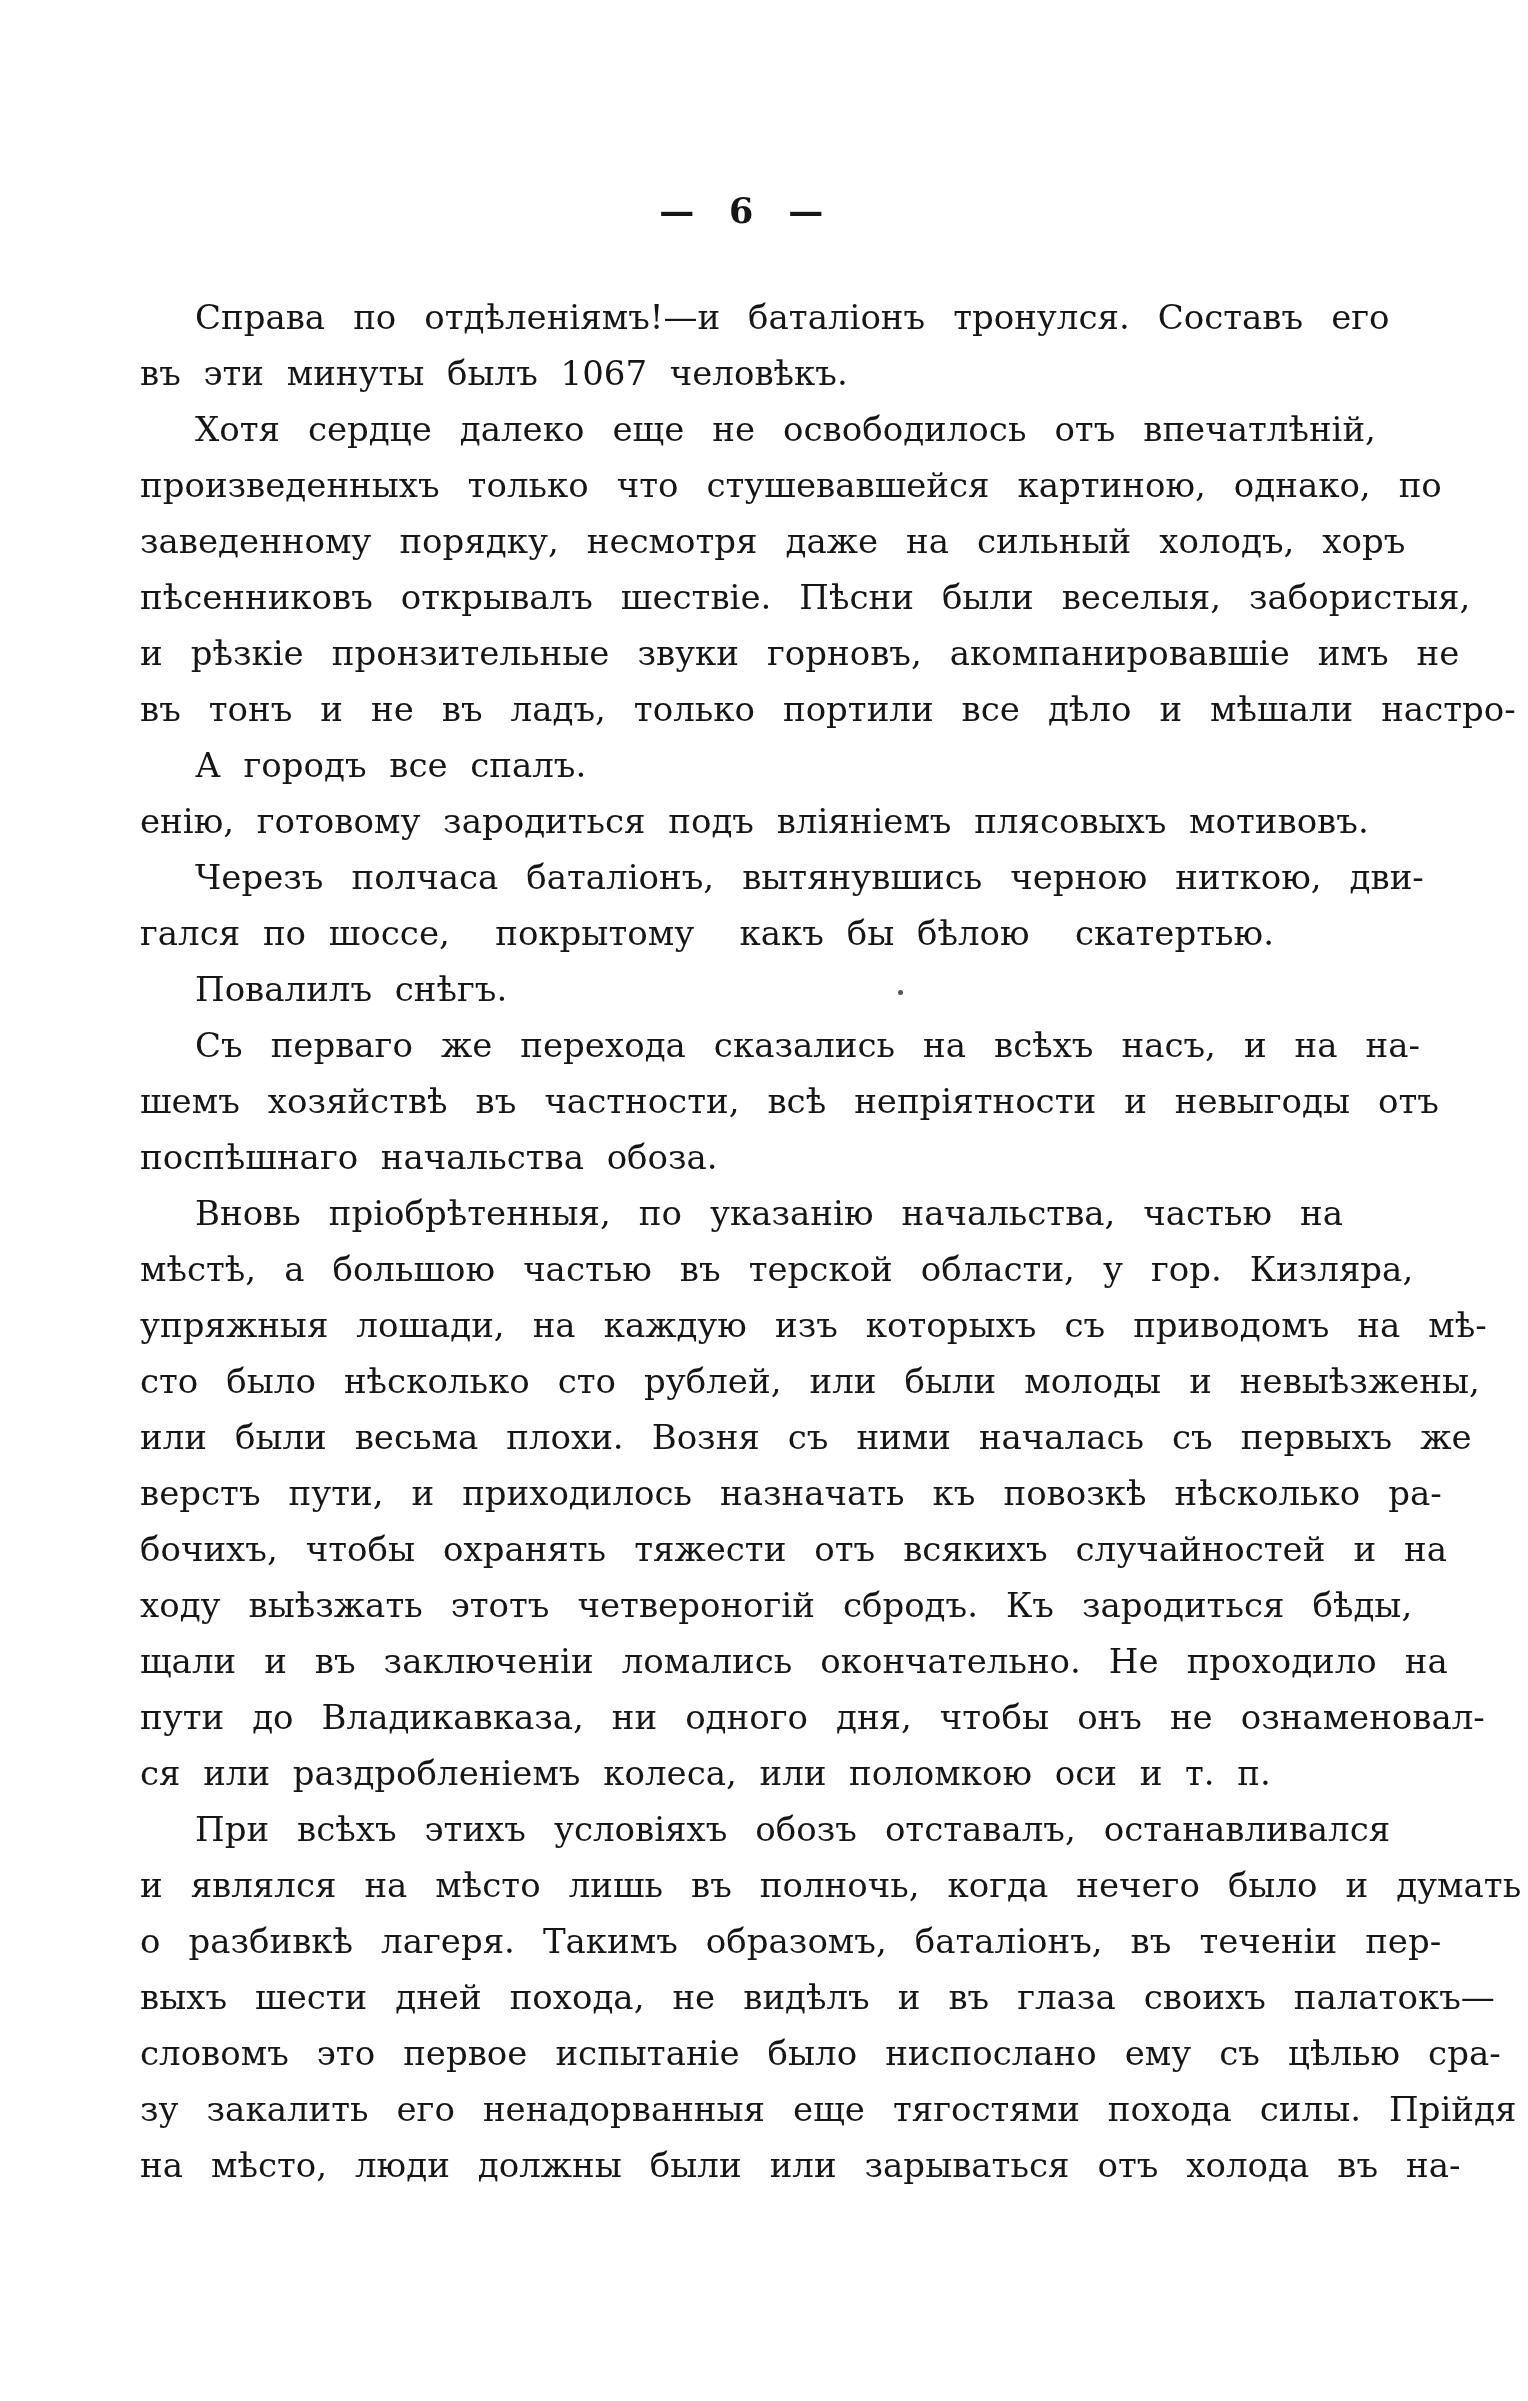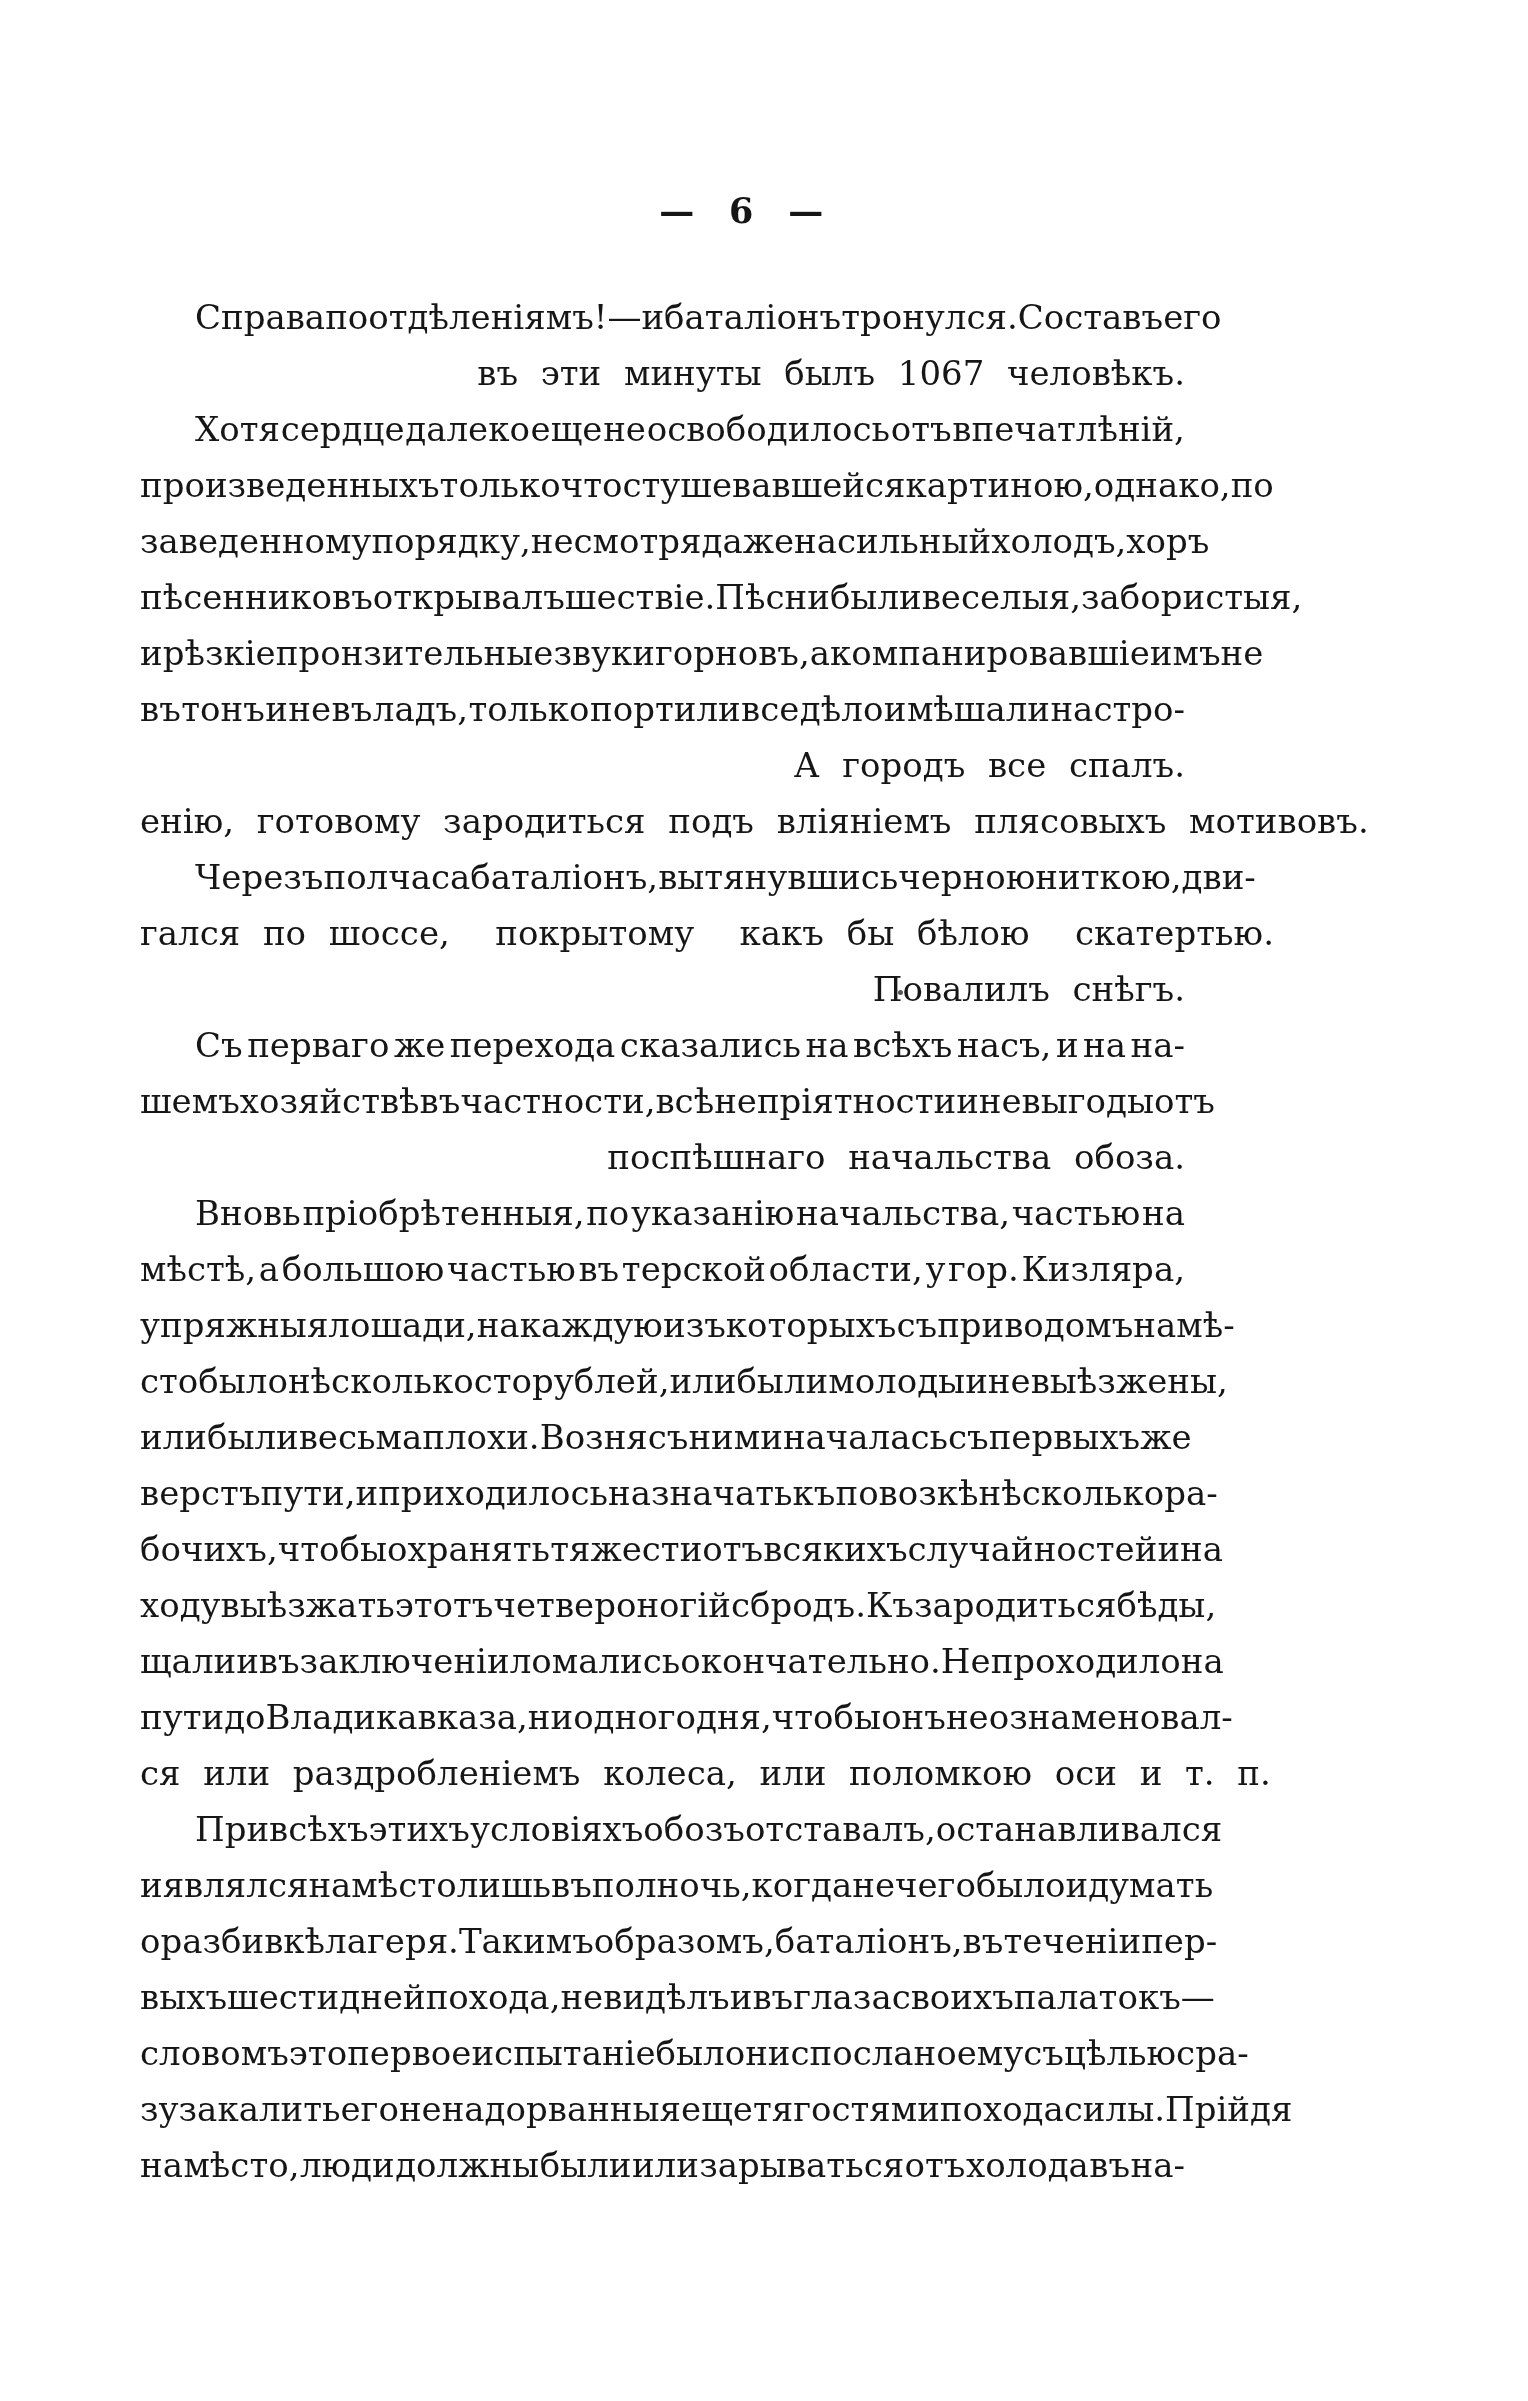--- a/index.html
+++ b/index.html
@@ -23,26 +23,27 @@
   .textblock {
     position:absolute;
     left:140px; top:289px;
     width:1045px;
   }
   .line {
     height:56px;
     line-height:56px;
     font-size:34px;
     white-space:pre;
+    gap:28px;
   }
   .line.just {
     display:flex;
     justify-content:space-between;
   }
-  .line.end { word-spacing:0.35em;text-align:right; }
+  .line.end { word-spacing:0.35em; }
   .line.ind { padding-left:55px; }
   .speck {
     position:absolute;
     width:5px; height:5px;
     background:#2a2a2a;
     border-radius:50%;
     opacity:.8;
   }
 </style>
 </head>

